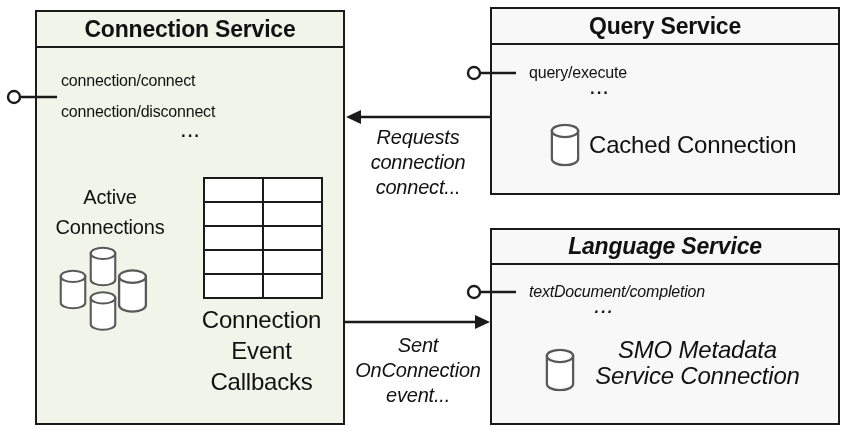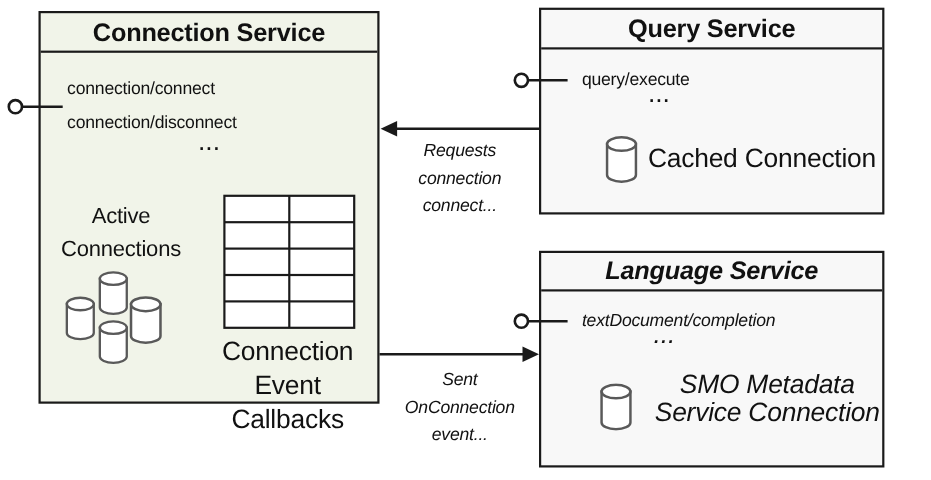--- a/index.html
+++ b/index.html
@@ -10,56 +10,56 @@
 
   .box{ position:absolute; border:2px solid #1a1a1a; }
   .box-title{
     width:100%; text-align:center; font-weight:700; font-size:23px;
     letter-spacing:-0.2px; border-bottom:2px solid #1a1a1a;
   }
   .box > *{ position:absolute; }
   .box > .box-title{ position:relative; }
 
   
-  .conn{ left:35px; top:10px; width:310px; height:357px; background:#f1f4e9; }
+  .conn{ left:35px; top:10px; width:310px; height:415px; background:#f1f4e9; }
   .conn .box-title{ height:36px; line-height:34px; }
   .conn-methods{ left:24px; top:53px; font-size:16px; line-height:31px; letter-spacing:-0.2px; white-space:nowrap; }
   .conn-ellipsis{ left:0; right:0; top:102px; text-align:center; font-size:24px; line-height:30px; }
   .active-label{ left:8px; top:170px; width:130px; text-align:center; font-size:20px; line-height:30px; letter-spacing:-0.2px; }
   .cluster{ left:21px; top:233px; }
   .cb-table{
     left:166px; top:165px; width:120px; height:122px;
     display:grid; grid-template-columns:1fr 1fr; grid-auto-rows:1fr;
     gap:2px; padding:2px; background:#1a1a1a;
   }
   .cb-cell{ background:#fff; }
   .cb-label{ left:147px; top:292px; width:155px; text-align:center; font-size:24px; line-height:31px; letter-spacing:-0.2px; }
 
   
-  .svc{ width:314px; background:#f8f8f8; }
+  .svc{ width:350px; background:#f8f8f8; }
   .qs{ left:490px; top:7px; height:188px; }
   .ls{ left:490px; top:228px; height:197px;font-style:italic; }
   .qs .box-title{ height:36px; line-height:34px; }
   .ls .box-title{ height:35px; line-height:33px; }
   .svc-method{ left:37px; font-size:16px; line-height:30px; letter-spacing:-0.2px; white-space:nowrap; }
   .qs .svc-method{ top:49px; }
   .ls .svc-method{ top:47px; }
   .svc-ellipsis{ left:37px; text-align:center; font-size:24px; line-height:26px; }
   .qs .svc-ellipsis{ top:64px; width:140px; }
   .ls .svc-ellipsis{ top:62px; width:150px; }
   .db-icon{ position:absolute; }
   .qs .db-icon{ left:58px; top:114px; }
   .ls .db-icon{ left:53px; top:118px; }
   .svc-cache{ font-size:24px; letter-spacing:-0.2px; }
   .qs .svc-cache{ left:97px; top:121px; line-height:30px; white-space:nowrap; }
   .ls .svc-cache{ left:88px; top:107px; width:235px; line-height:26px; text-align:center; }
 
   
   .overlay{ position:absolute; left:0; top:0; }
-  .arrow-label{ position:absolute; font-style:italic; font-size:16px; line-height:25px; text-align:center; letter-spacing:-0.2px; }
+  .arrow-label{ position:absolute; font-style:italic; font-size:20px; line-height:25px; text-align:center; letter-spacing:-0.2px; }
   .lbl-requests{ left:352px; top:125px; width:132px; }
   .lbl-sent{ left:350px; top:333px; width:136px; }
 </style>
 </head>
 <body>
 
 <div class="canvas">
 
   <svg width="0" height="0" style="position:absolute" aria-hidden="true">
     <defs>

